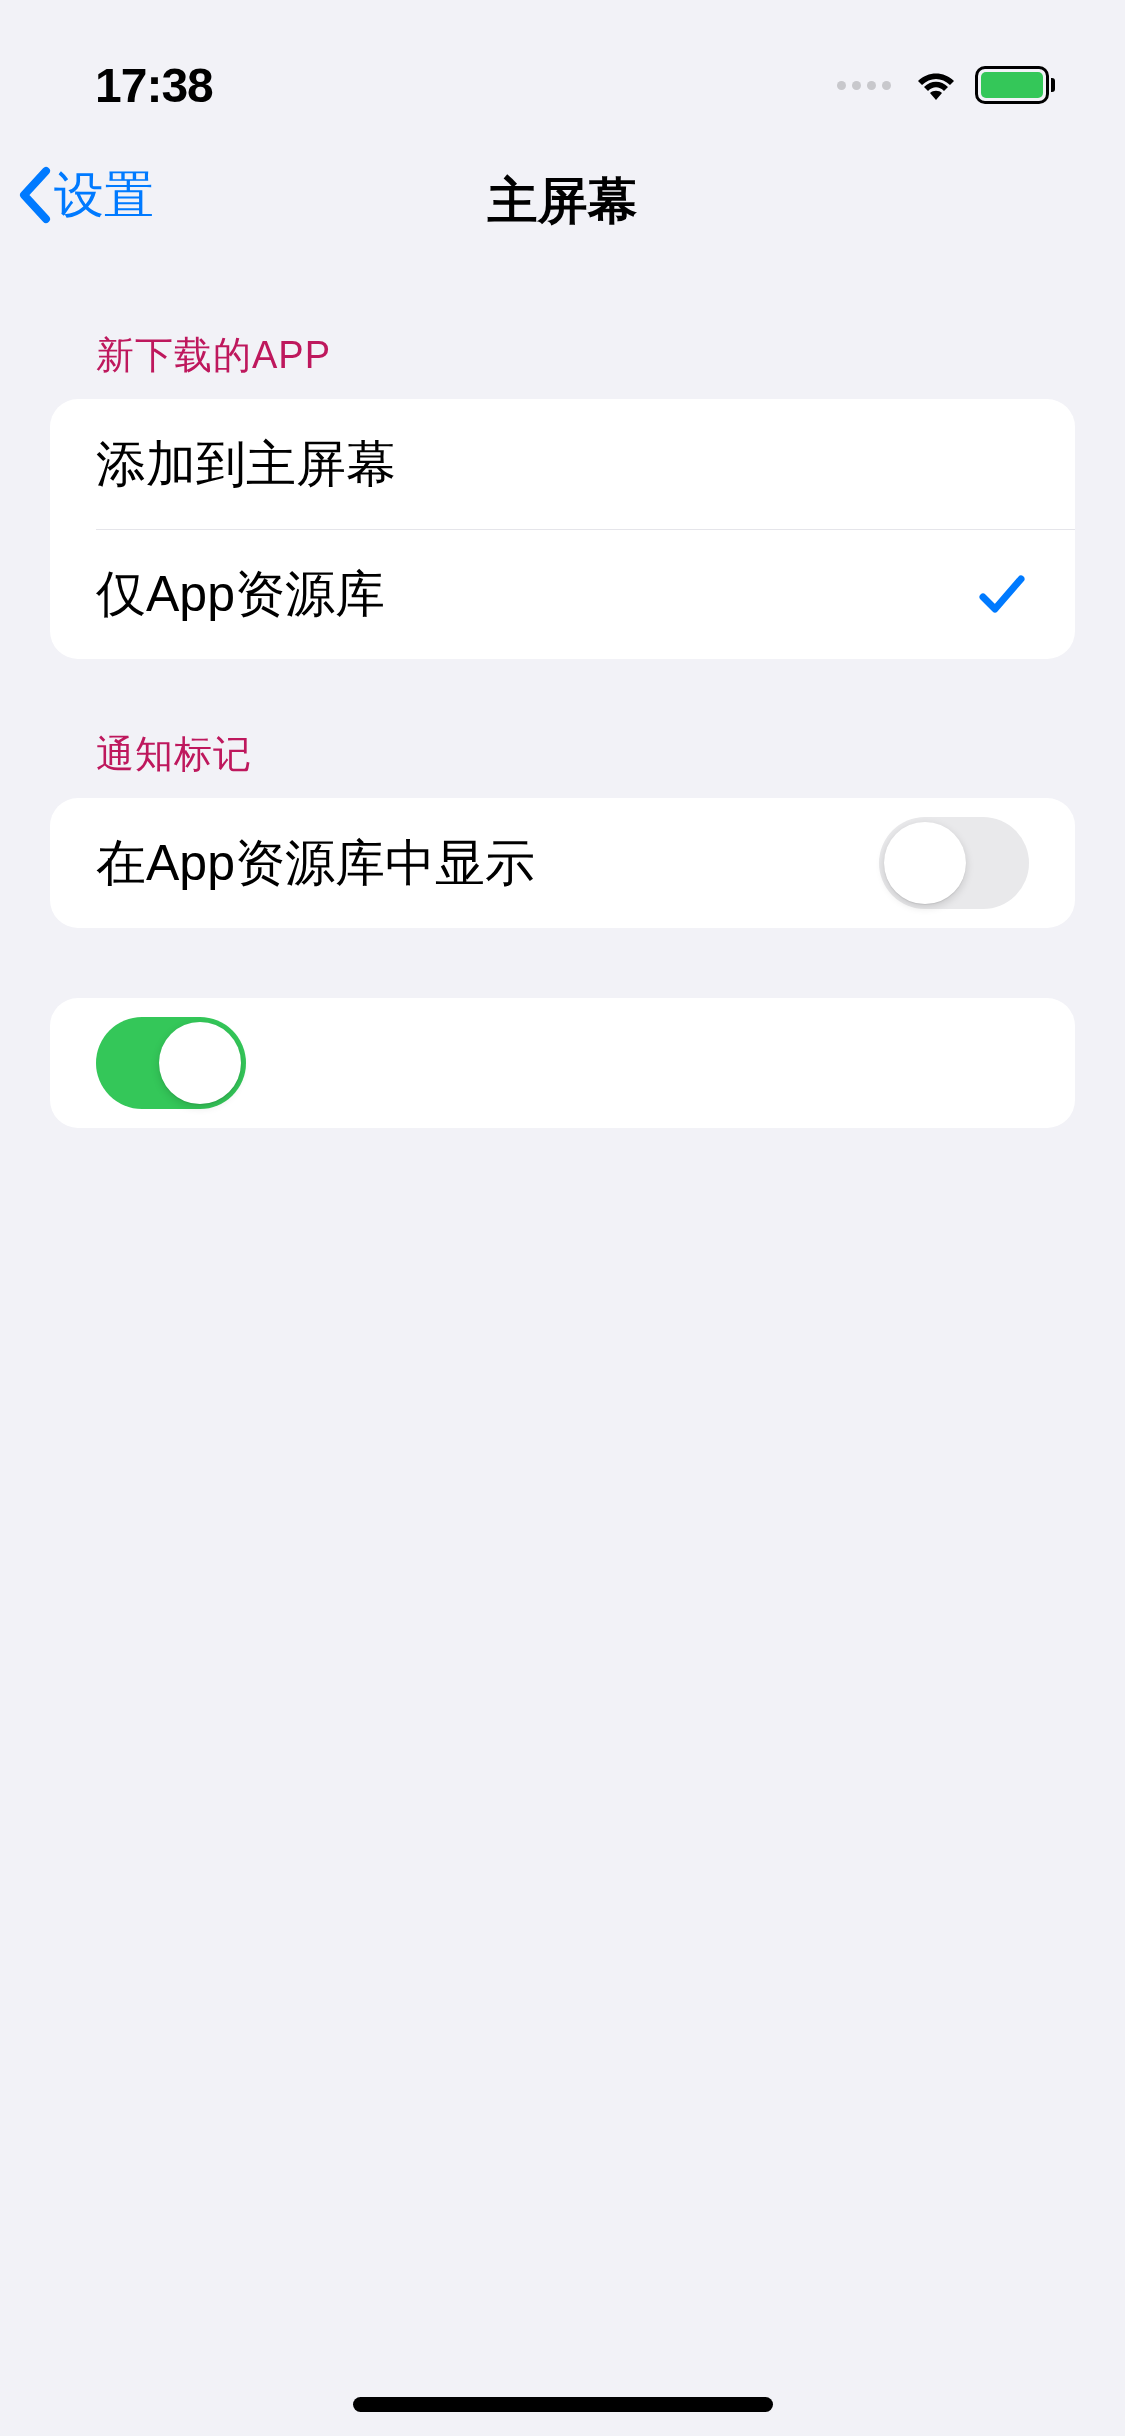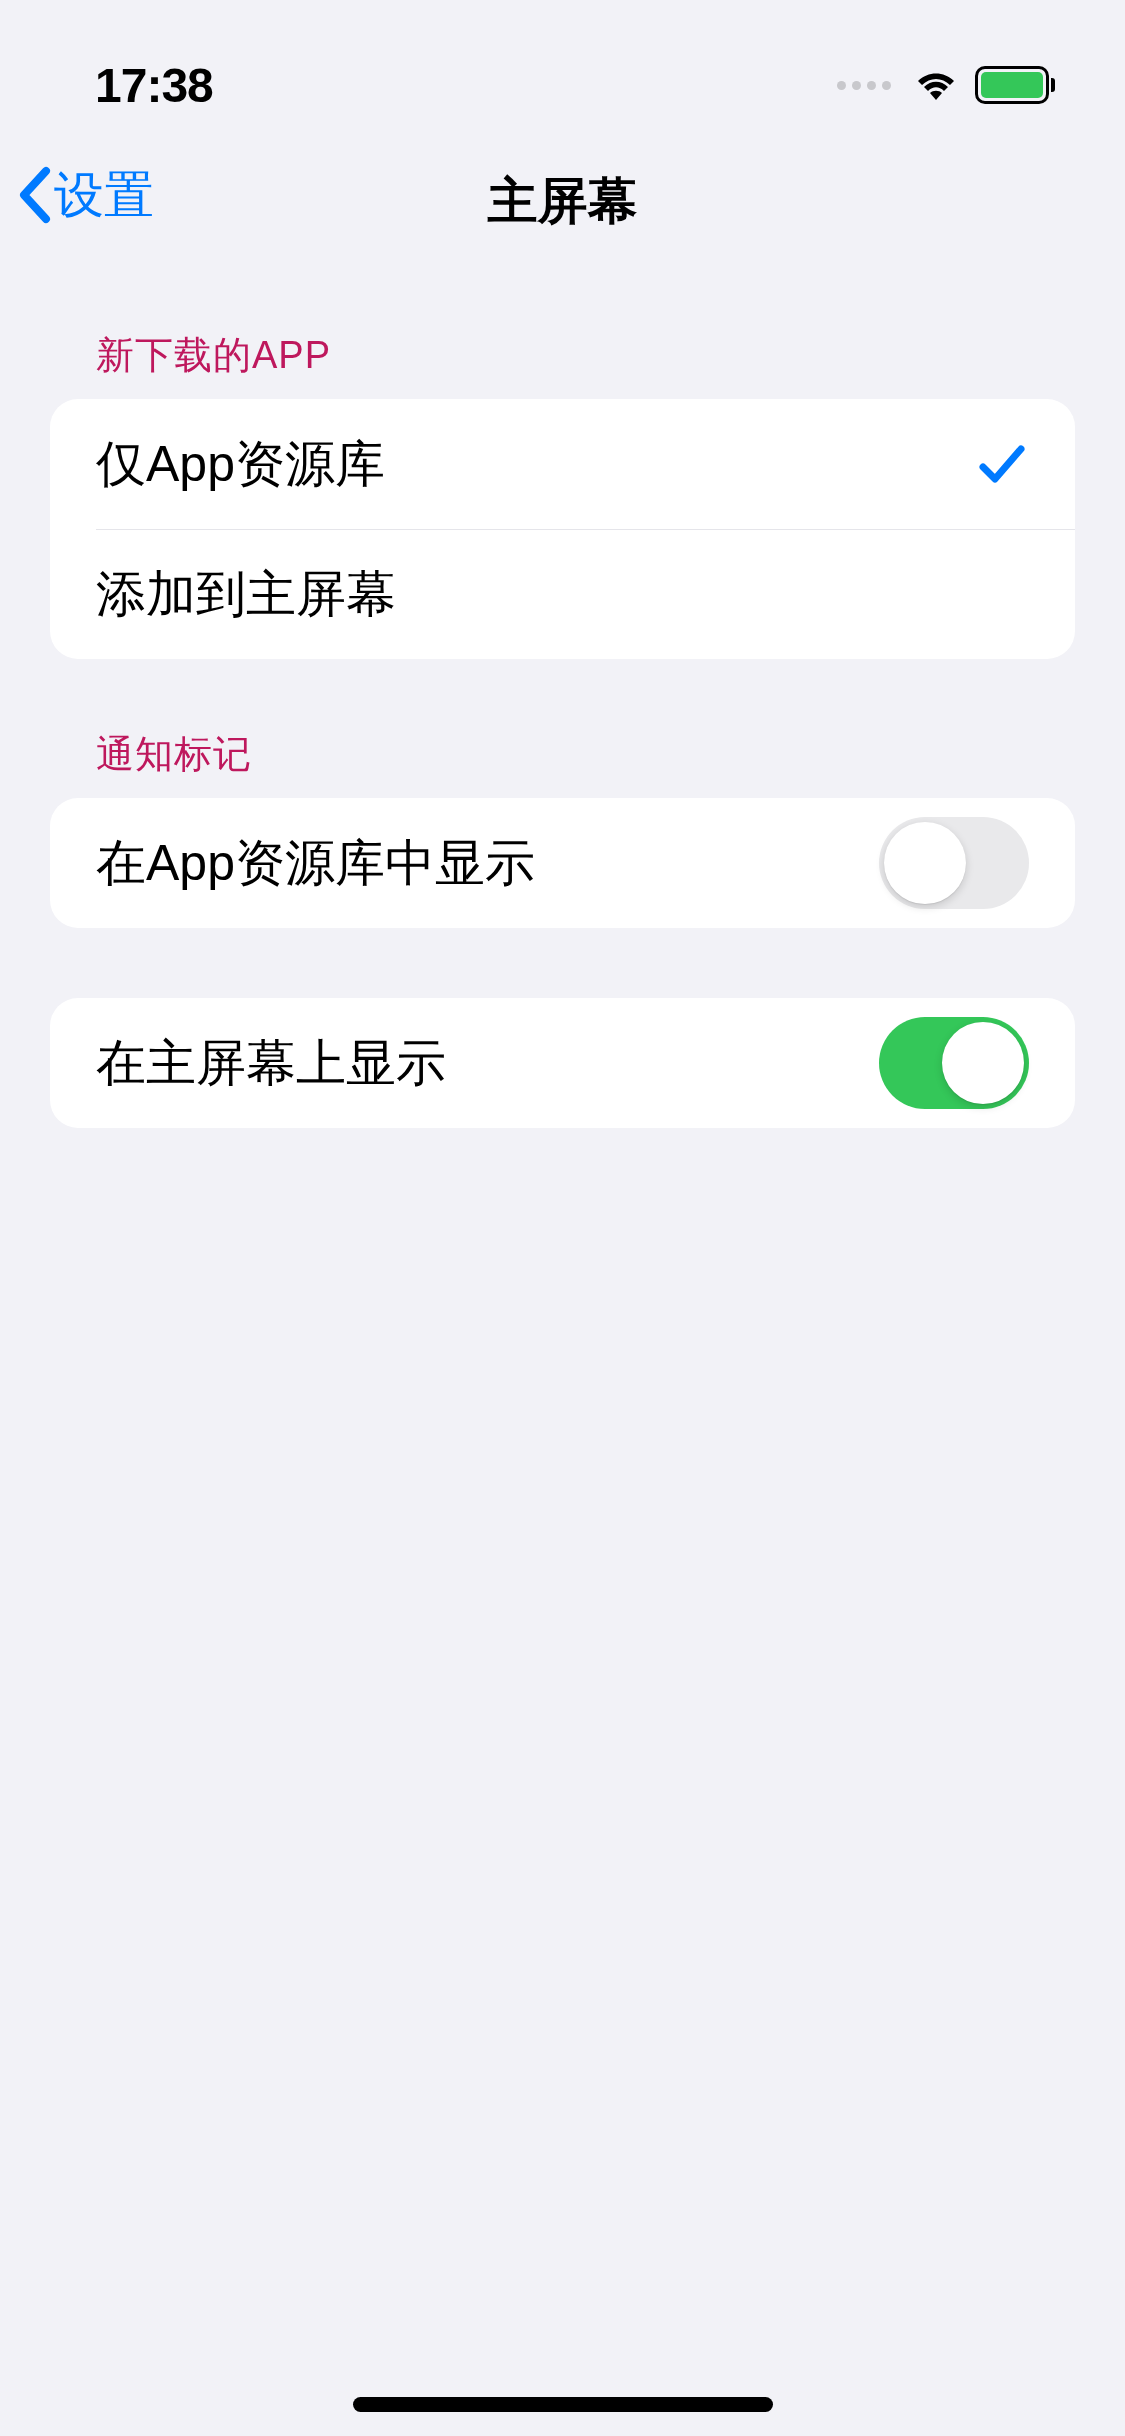--- a/index.html
+++ b/index.html
@@ -221,49 +221,48 @@
     </span>
     <span>设置</span>
   </div>
   <div class="nav-title">主屏幕</div>
 </div>
 
 <div class="section">
   <div class="section-header">新下载的APP</div>
   <div class="group">
     <div class="row">
+      <span class="row-label">添加到主屏幕</span>
+    </div>
+    <div class="row">
       <span class="row-label">仅App资源库</span>
       <span class="checkmark">
         <svg width="54" height="54" viewBox="0 0 54 54">
           <polyline points="8,30 20,42 46,12" fill="none" stroke="#007aff" stroke-width="7" stroke-linecap="round" stroke-linejoin="round"></polyline>
         </svg>
       </span>
     </div>
-    <div class="row">
-      <span class="row-label">添加到主屏幕</span>
-    </div>
   </div>
 </div>
 
 <div class="section">
   <div class="section-header">通知标记</div>
   <div class="group">
     <div class="row">
       <span class="row-label">在App资源库中显示</span>
       <div class="switch off">
         <div class="switch-knob"></div>
       </div>
     </div>
   </div>
 </div>
 
 <div class="section">
   <div class="group">
     <div class="row">
-      <span class="row-label">在主屏幕上显示</span>
       <div class="switch on">
         <div class="switch-knob"></div>
       </div>
     </div>
   </div>
 </div>
 
 <div class="home-indicator"></div>
 
 </body></html>

